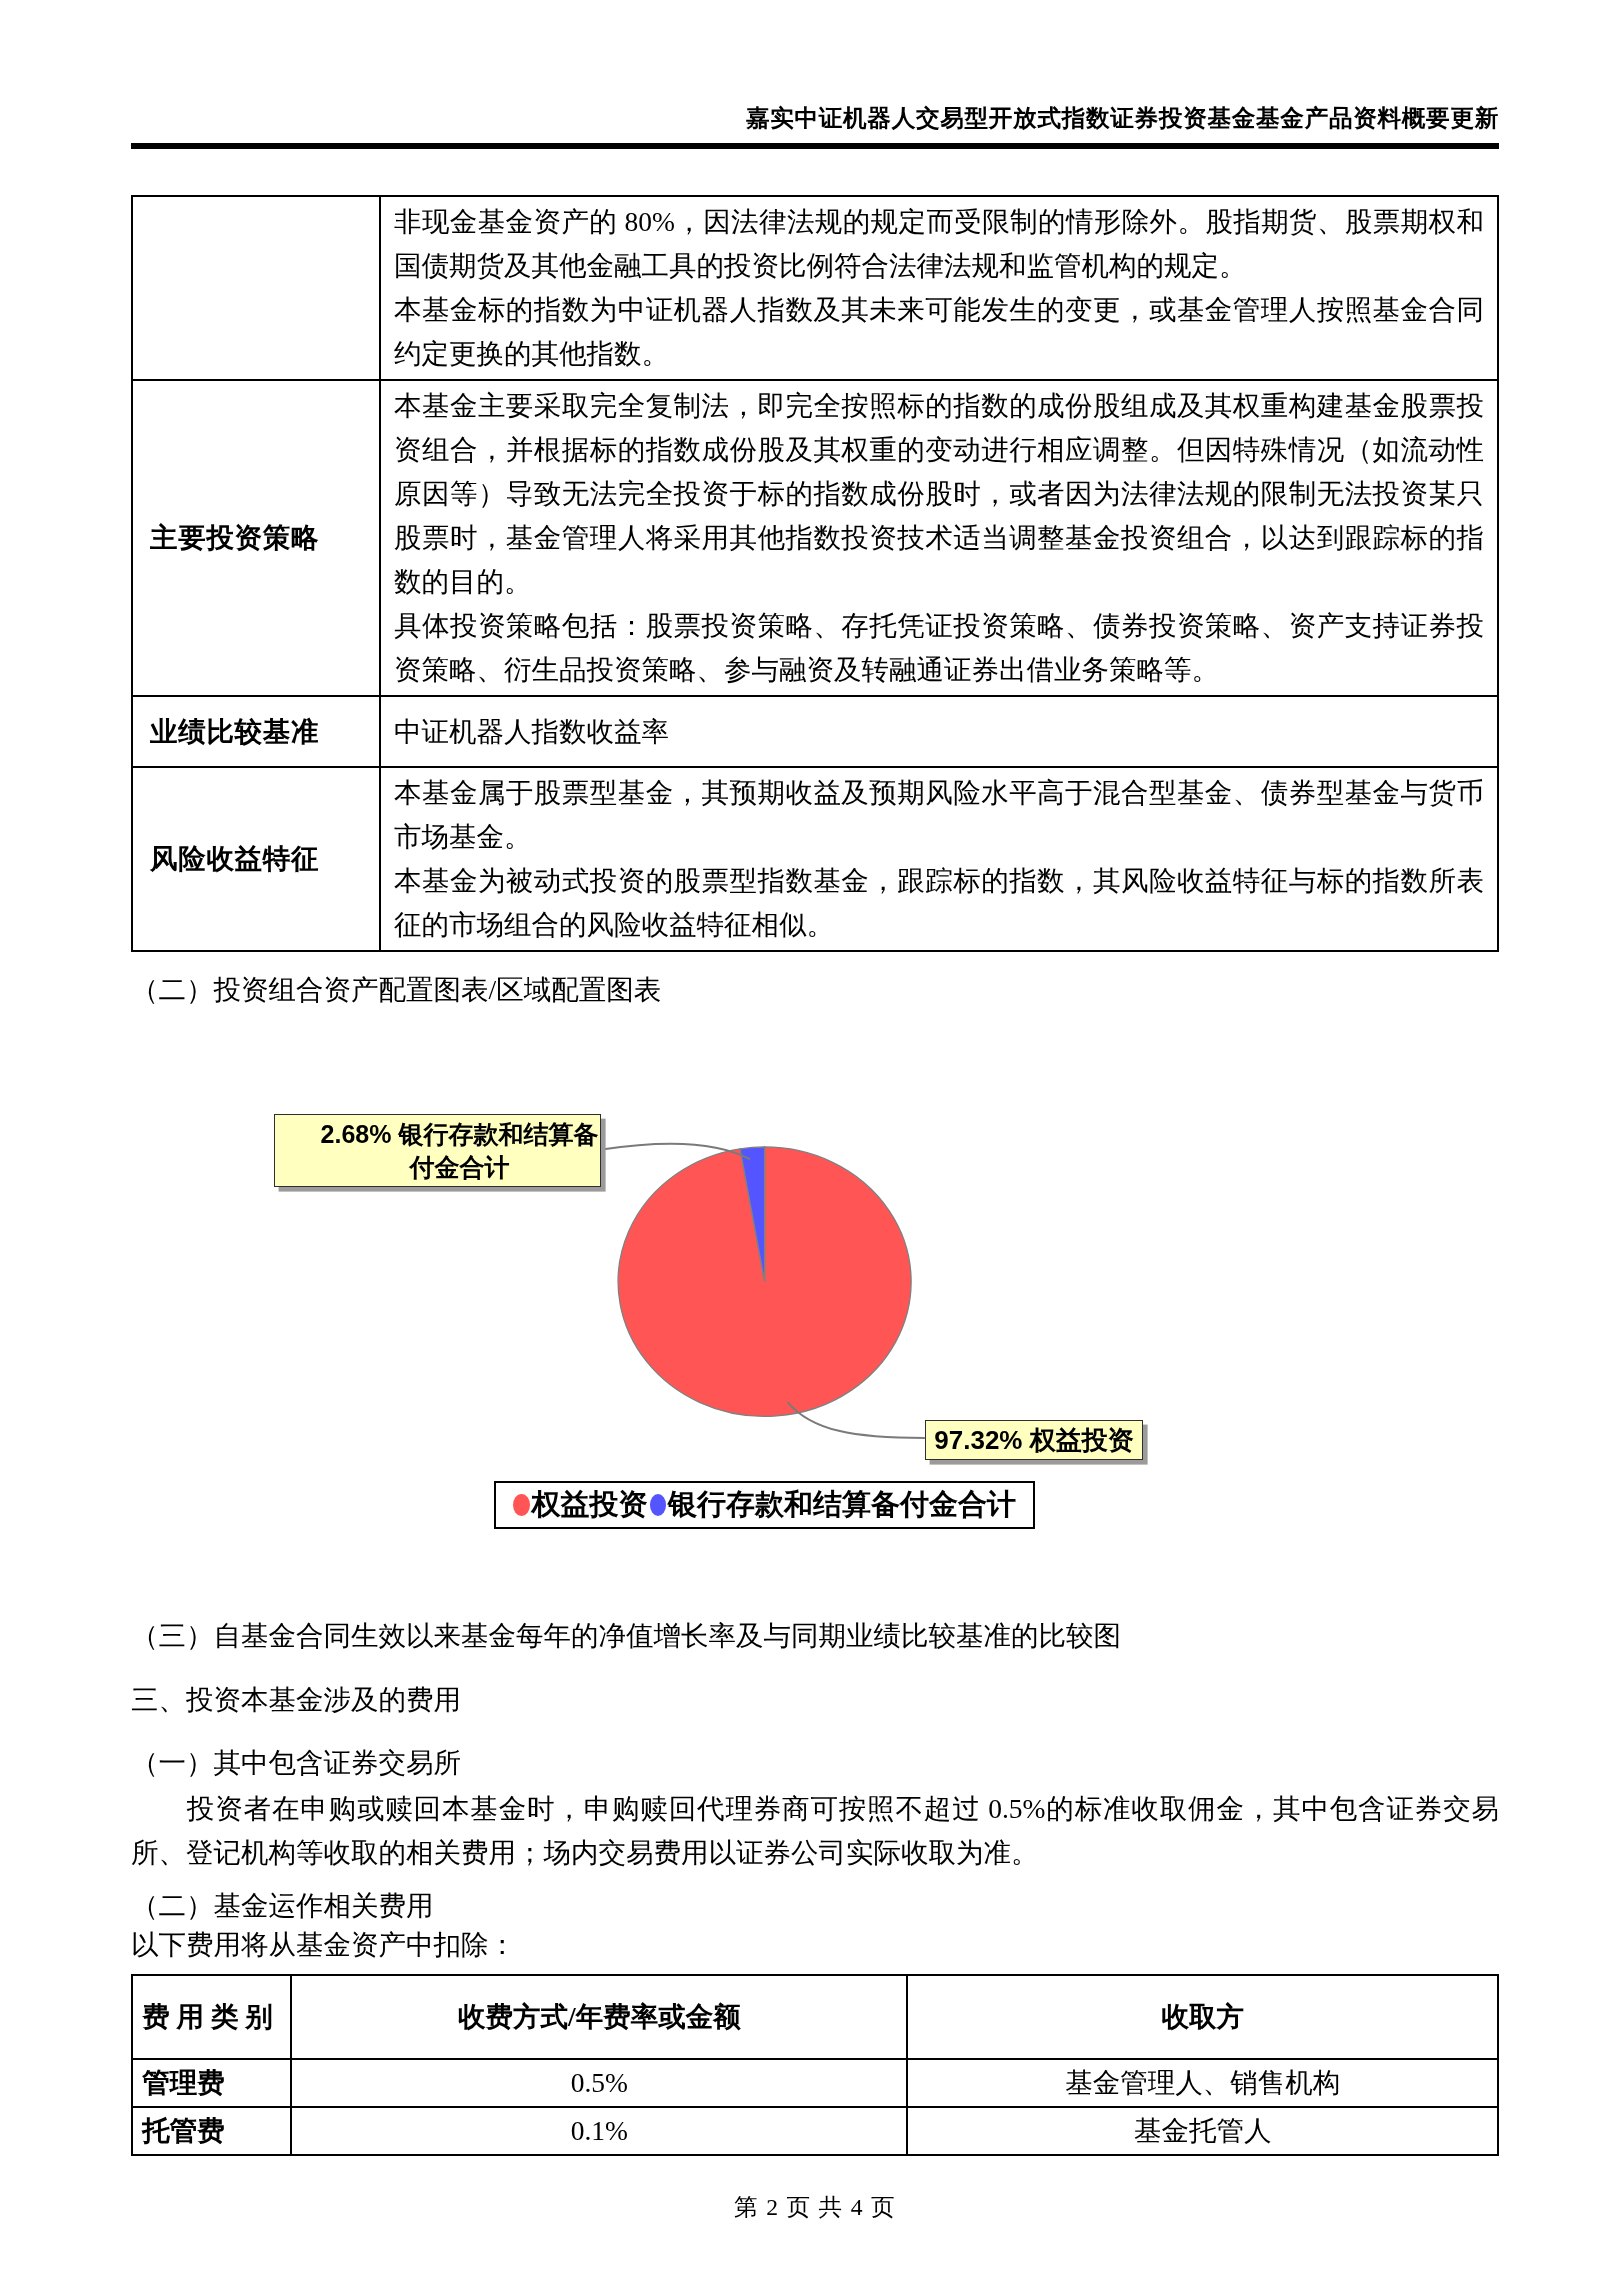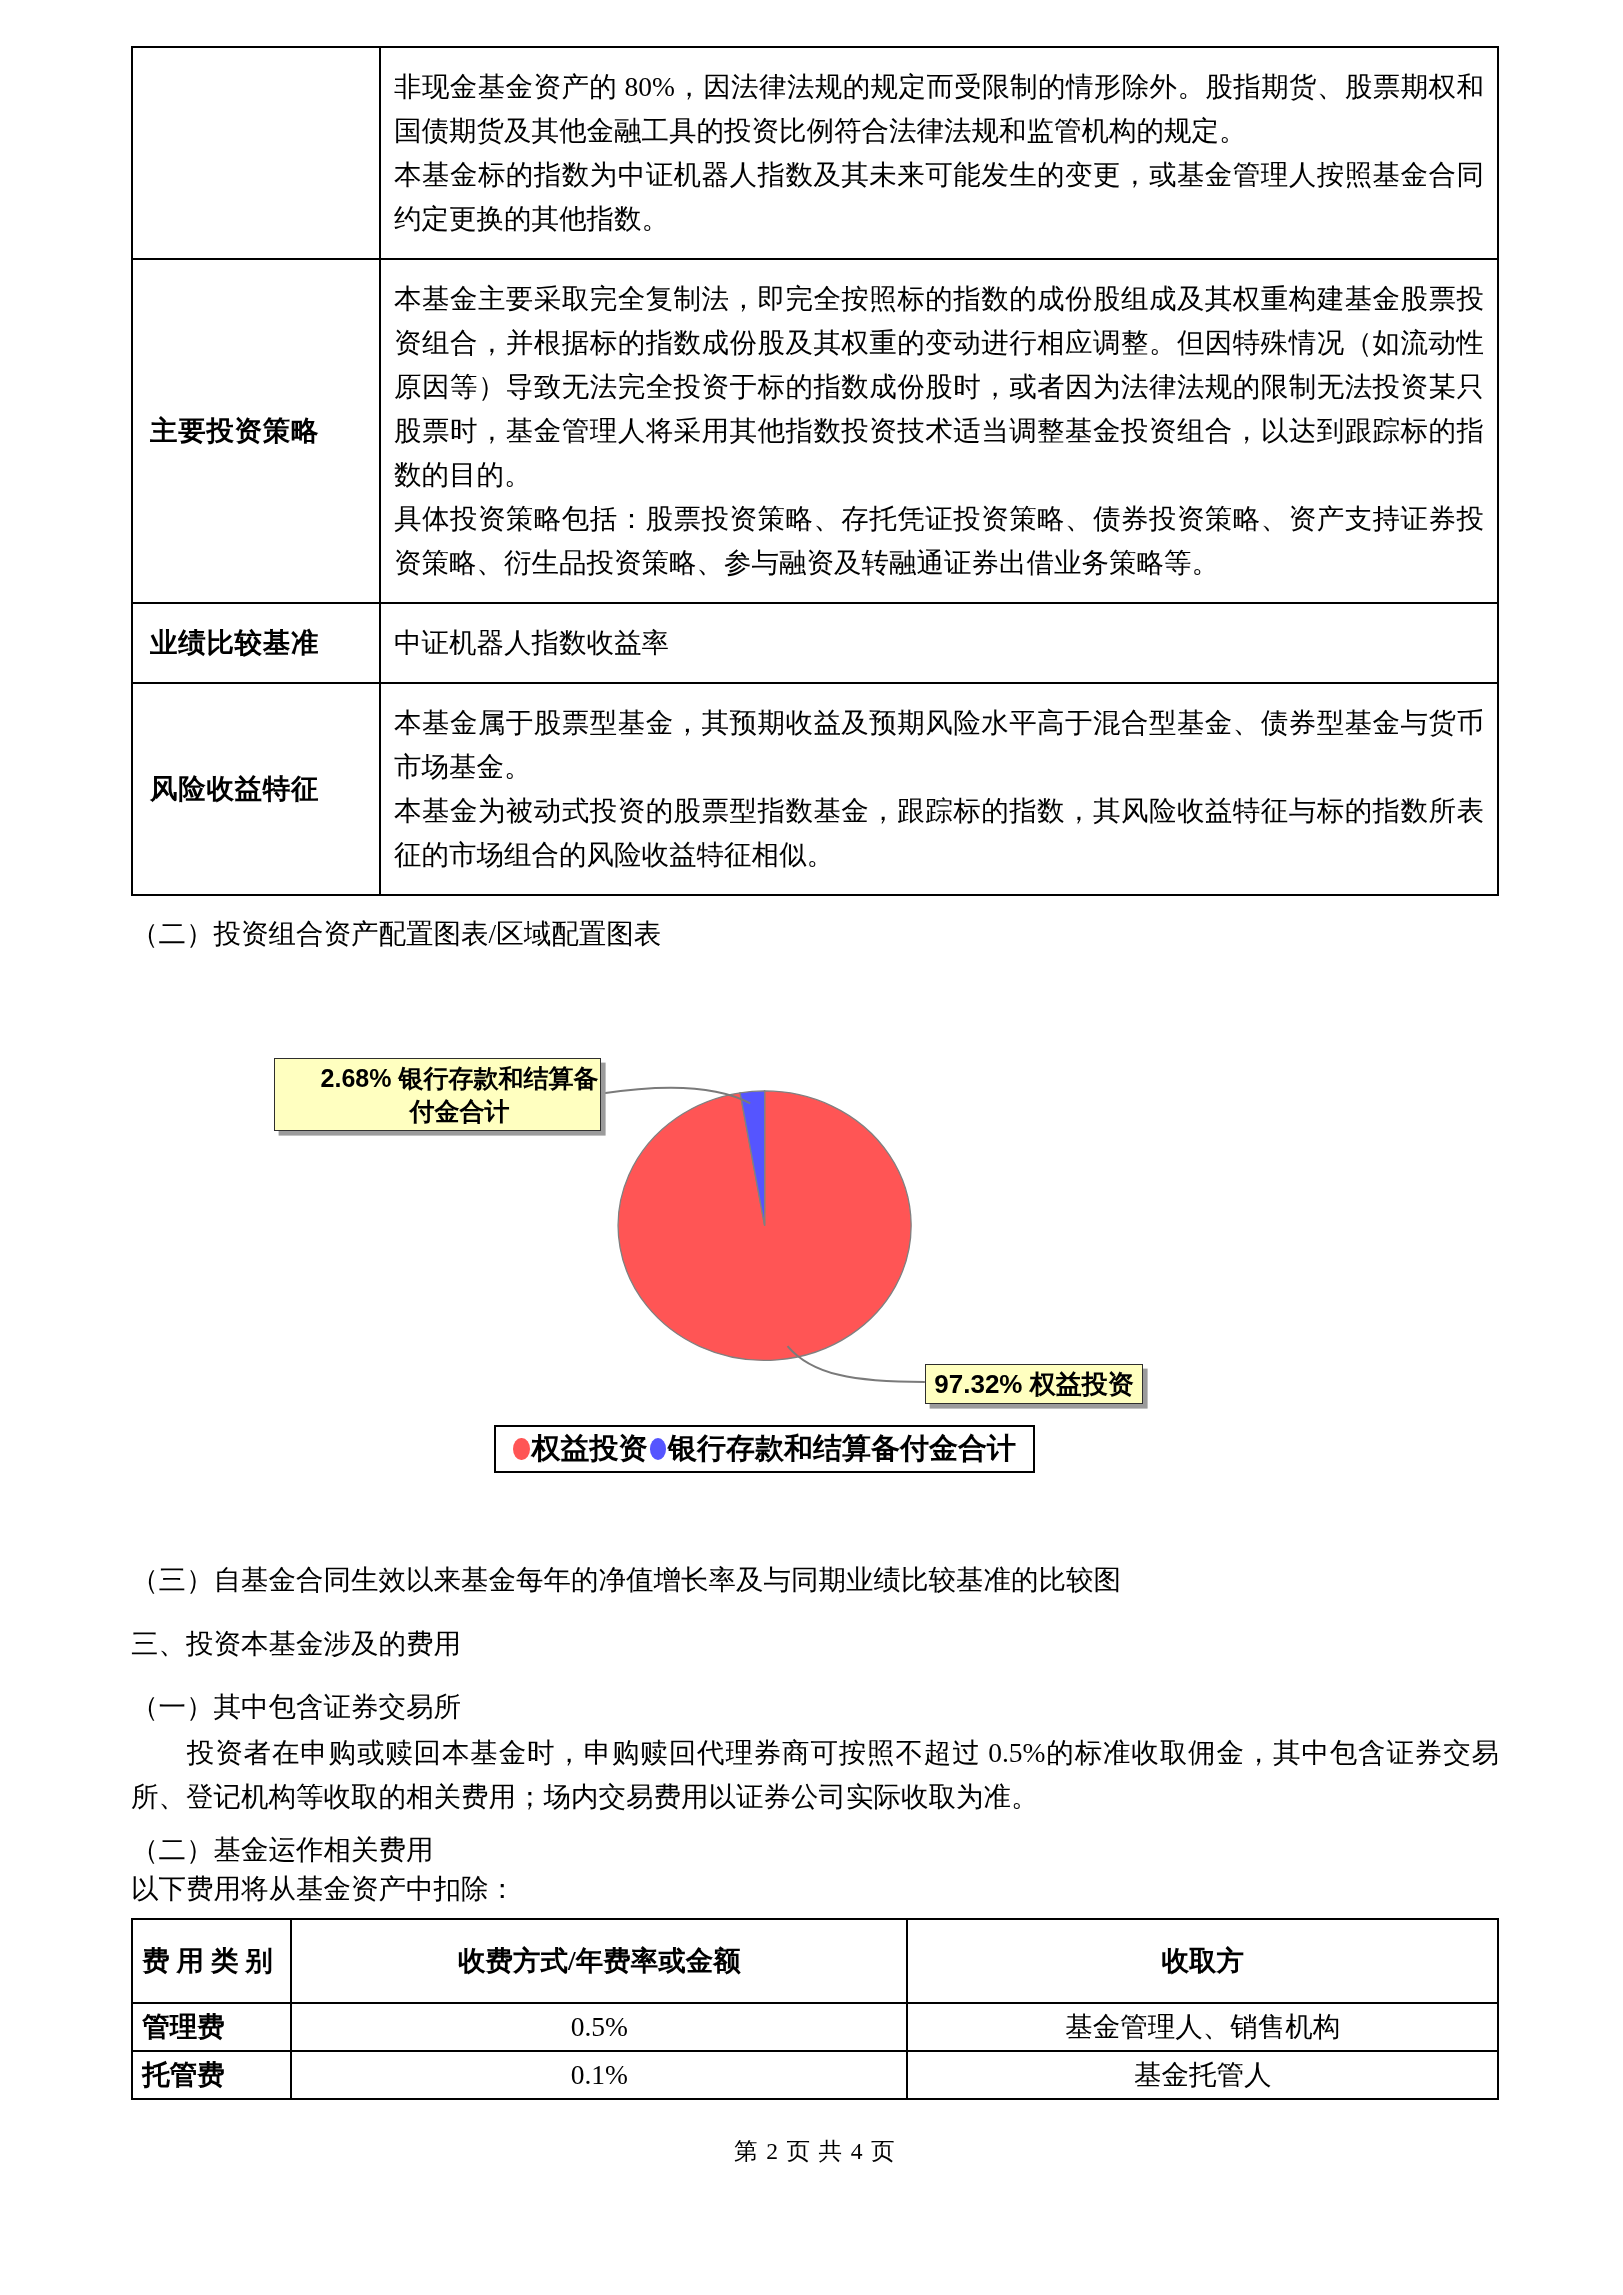--- a/index.html
+++ b/index.html
@@ -16,21 +16,21 @@
   .doc-header-text{text-align:right;font-size:23.6px;font-weight:bold;letter-spacing:0.7px;}
   .doc-rule{height:5.9px;background:#000;margin-top:9.2px;}
 
   
   table.strategy{border-collapse:collapse;width:1368px;margin-top:46px;font-size:27.5px;}
   table.strategy td{border:2px solid #000;vertical-align:middle;}
   table.strategy .label-cell{
     width:228px;font-weight:bold;padding-left:17px;letter-spacing:0.7px;
   }
   table.strategy .value-cell{
-    padding:17px 13px;line-height:44px;text-align:justify;white-space:pre-wrap;
+    padding:3px 13px;line-height:44px;text-align:justify;white-space:pre-wrap;
   }
   tr.r1 .value-cell{vertical-align:top;}
   tr.r1{height:175px;} tr.r2{height:302px;} tr.r3{height:71px;} tr.r4{height:173px;}
 
   
   .h{font-weight:normal;font-size:27.5px;line-height:34px;}
   .h2-asset{margin-top:21px;}
   .h3-compare{margin-top:77px;}
   .h-fees{margin-top:30px;}
   .h-sales{margin-top:29px;}
@@ -73,20 +73,24 @@
 
   
   .footer{margin-top:35px;text-align:center;font-size:23.6px;letter-spacing:1.3px;}
 </style>
 </head>
 <body>
 
 <div class="page">
   <div class="content">
 
+    <div class="doc-header">
+      <div class="doc-header-text">嘉实中证机器人交易型开放式指数证券投资基金基金产品资料概要更新</div>
+      <div class="doc-rule"></div>
+    </div>
 
     <table class="strategy">
       <tbody>
         <tr class="r1">
           <td class="label-cell"></td>
           <td class="value-cell">非现金基金资产的 80%，因法律法规的规定而受限制的情形除外。股指期货、股票期权和国债期货及其他金融工具的投资比例符合法律法规和监管机构的规定。
 本基金标的指数为中证机器人指数及其未来可能发生的变更，或基金管理人按照基金合同约定更换的其他指数。</td>
         </tr>
         <tr class="r2">
           <td class="label-cell">主要投资策略</td>

